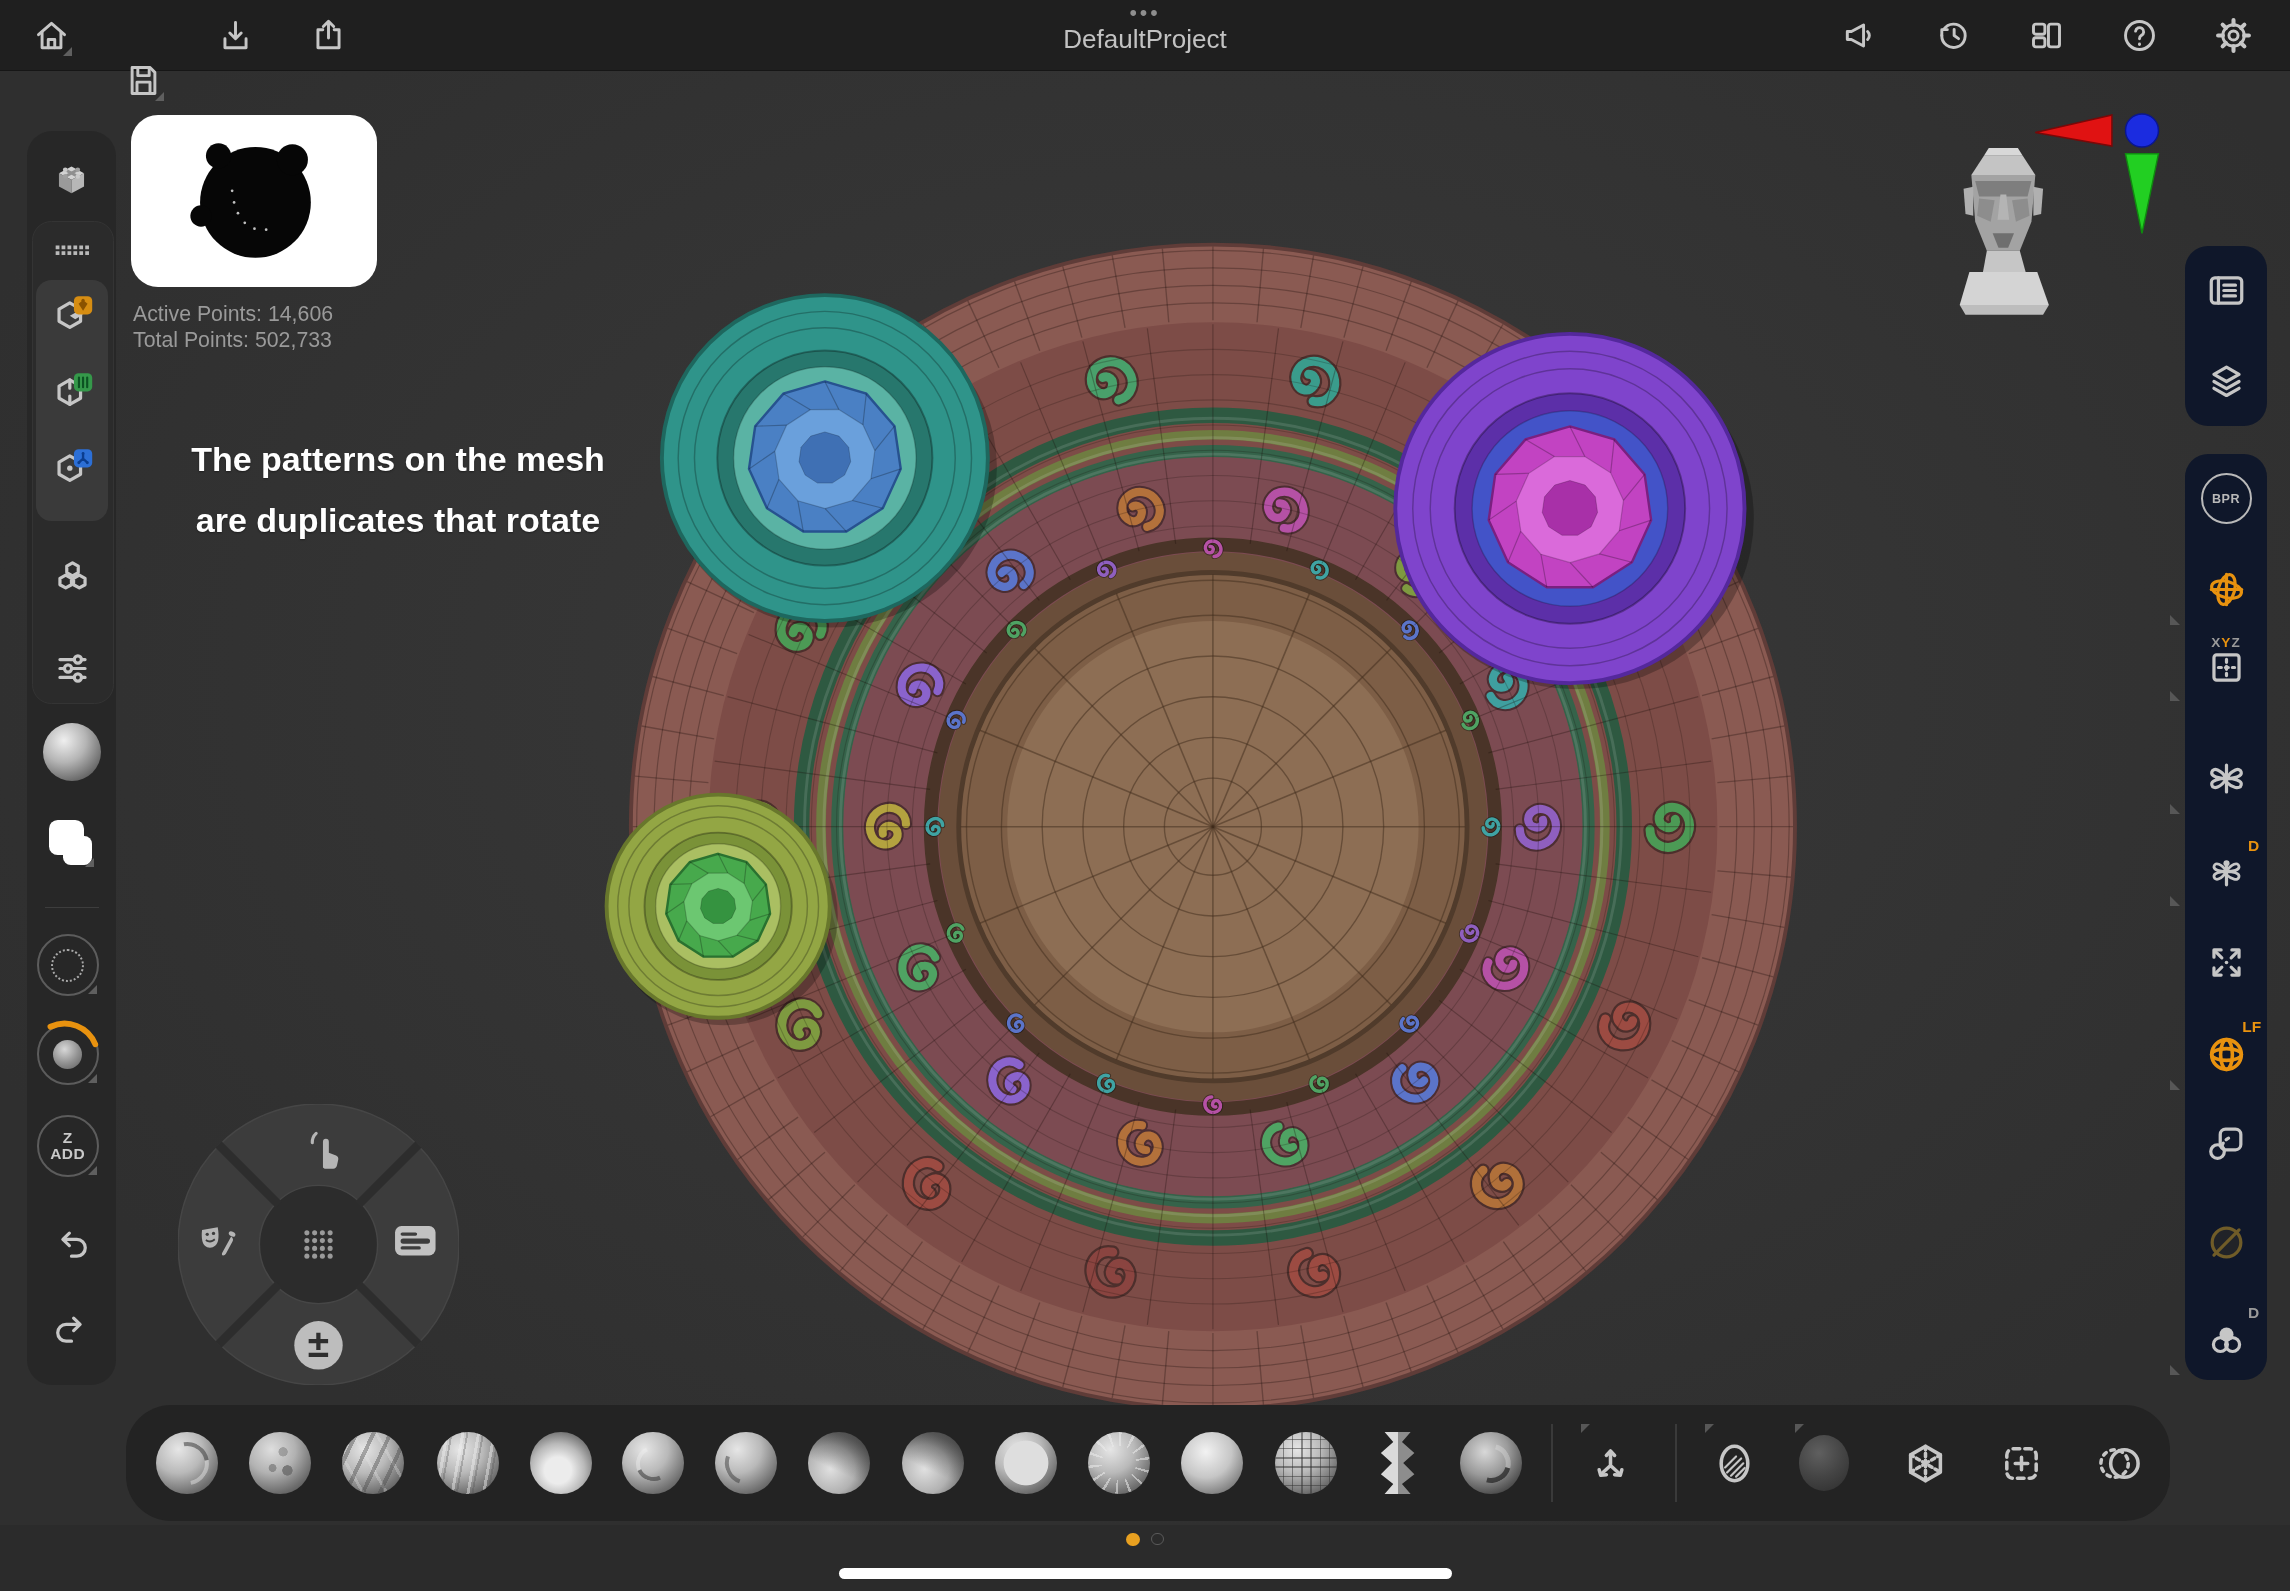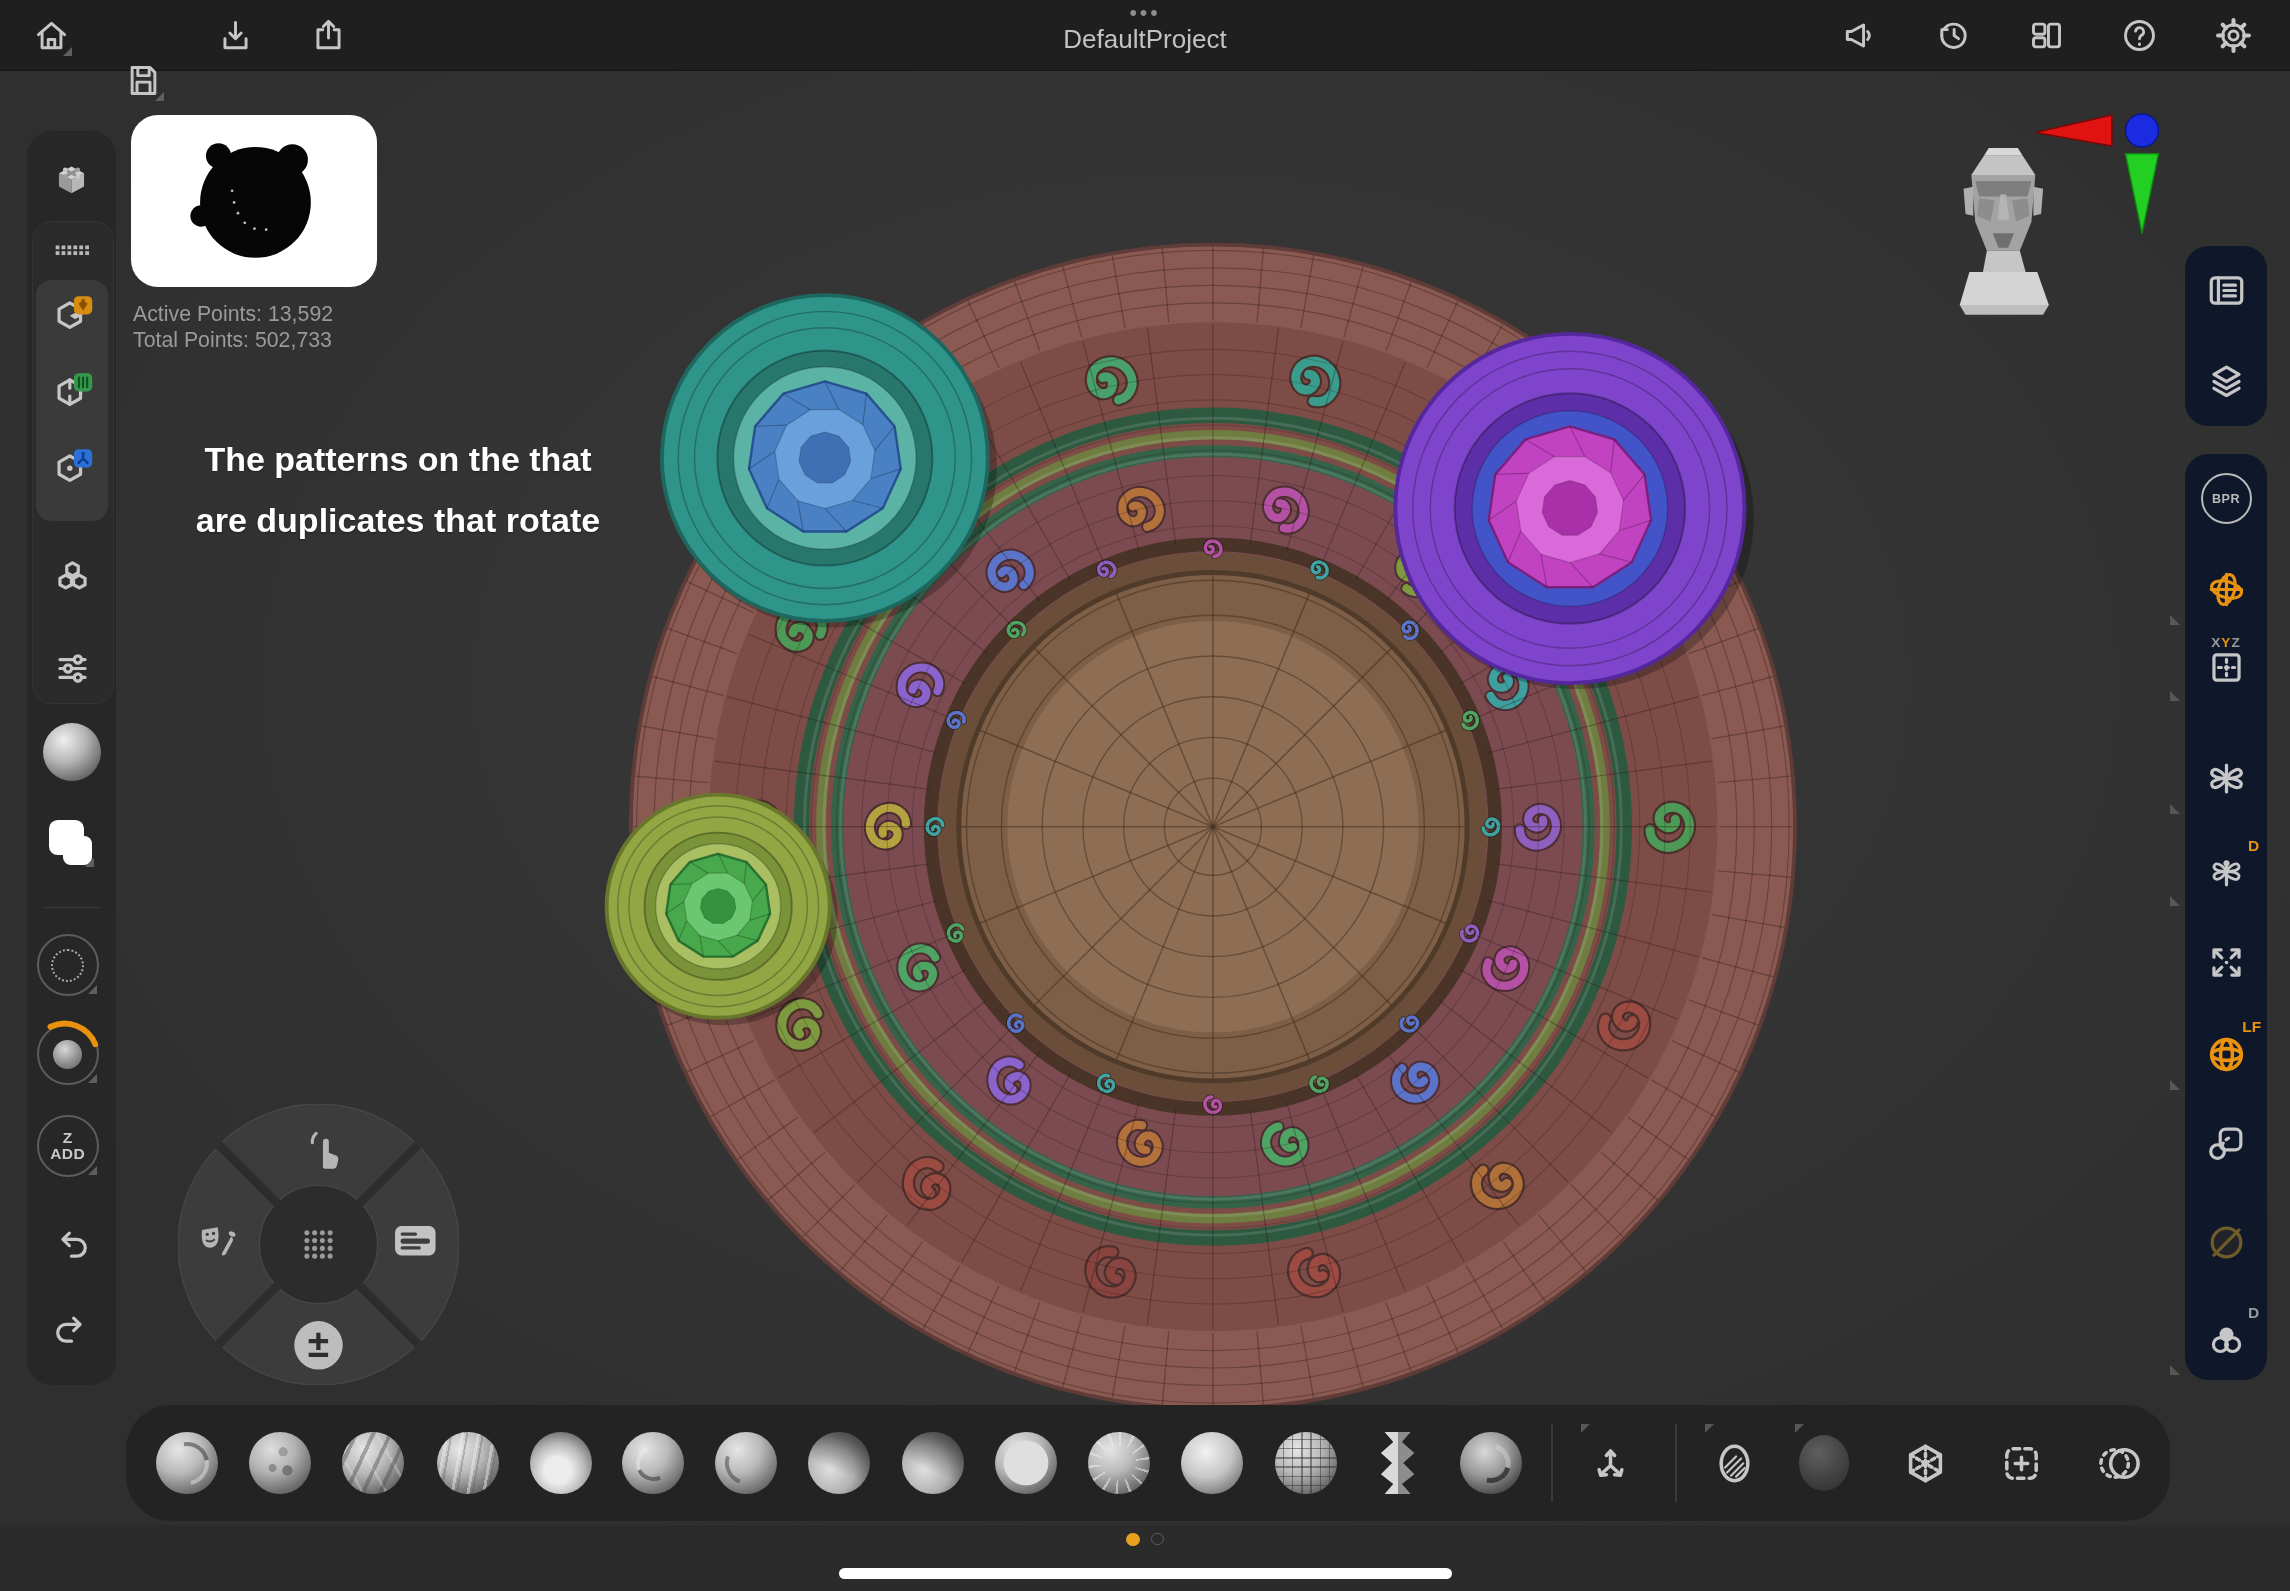--- a/index.html
+++ b/index.html
@@ -597,26 +597,26 @@
         <circle cx="104" cy="78" r="1.4"></circle>
           <circle cx="106" cy="90" r="1.4"></circle>
           <circle cx="110" cy="101" r="1.4"></circle>
         <circle cx="117" cy="111" r="1.4"></circle>
           <circle cx="127" cy="117" r="1.4"></circle>
           <circle cx="139" cy="118" r="1.4"></circle>
       </g>
     </svg>
   </div>
   <div class="stats">
-    <div>Active Points: 13,592</div>
+    <div>Active Points: 14,606</div>
     <div>Total Points: 502,733</div>
   </div>
 
   <div class="overlay-text">
-    <div>The patterns on the that</div>
+    <div>The patterns on the mesh</div>
     <div>are duplicates that rotate</div>
   </div>
 
   <svg class="gizmo3d" width="223" height="243" viewBox="0 0 230 250">
     <g>
       <polygon points="40,44 70,44 75,52 35,52" fill="#d8d8d8"></polygon>
       <polygon points="35,52 75,52 88,72 22,72" fill="#c4c4c4"></polygon>
       <polygon points="22,72 88,72 84,120 72,150 38,150 26,120" fill="#a3a3a3"></polygon>
       <polygon points="26,78 84,78 80,94 30,94" fill="#7e7e7e"></polygon>
       <polygon points="52,92 58,92 61,118 49,118" fill="#b4b4b4"></polygon>

